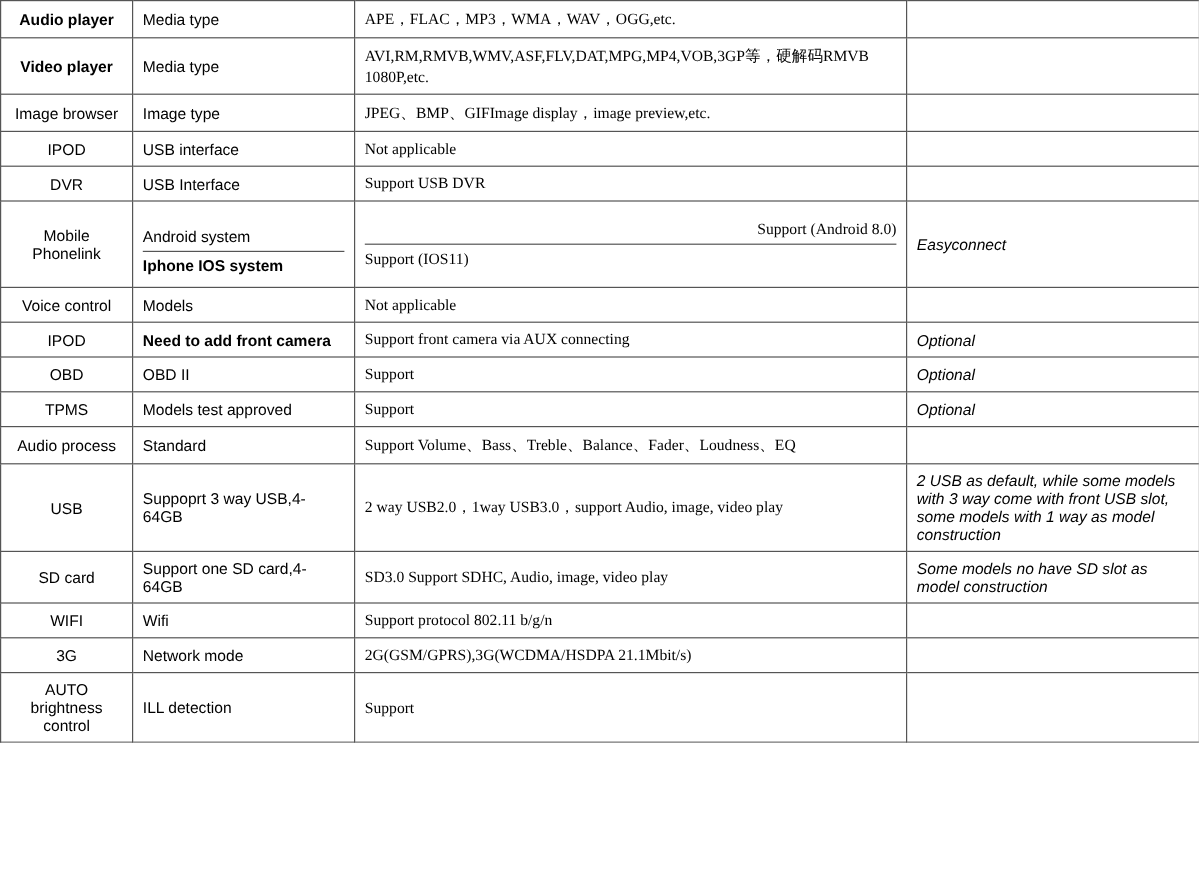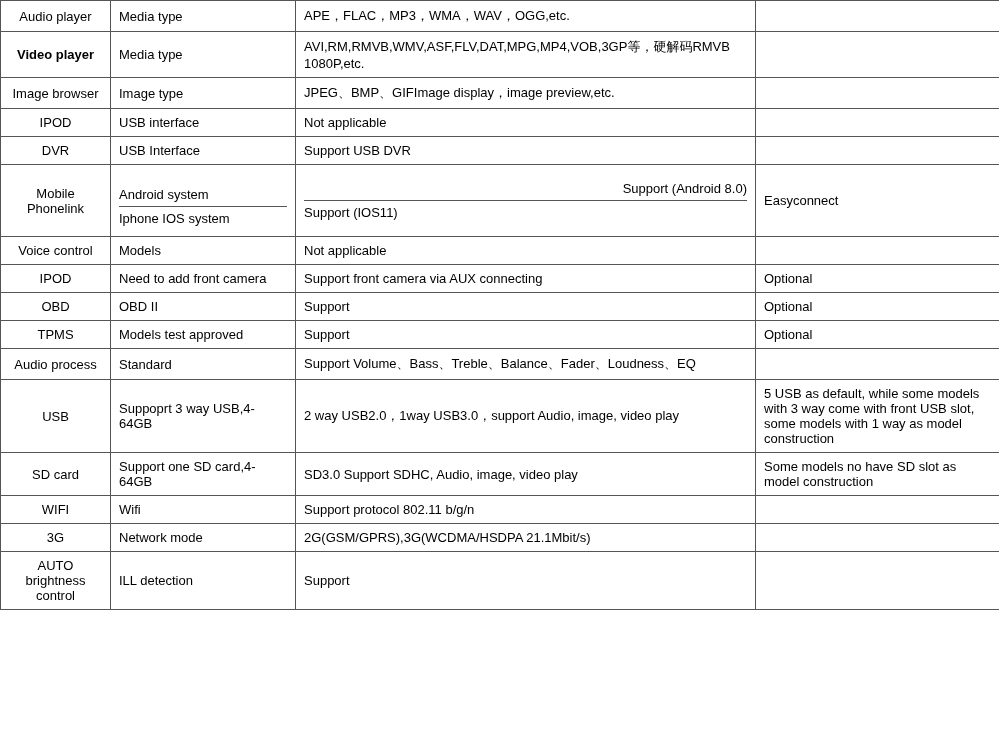--- a/index.html
+++ b/index.html
@@ -14,30 +14,30 @@
       border-collapse: collapse;
       table-layout: fixed;
     }
     td, th {
       border: 1px solid #555;
       padding: 6px 8px;
       vertical-align: middle;
     }
     .col1 { width: 110px; text-align: center; }
     .col2 { width: 185px; }
-    .col3 { width: 460px; }
-    .col4 { width: 244px; }
+    .col3 { width: 460px; font-family: Liberation Serif, serif; }
+    .col4 { width: 244px; font-style: italic; }
   </style>
 </head>
 <body>
 
 <table>
   <tbody id="table-body">
   <tr>
-        <td class="col1" style="font-weight: normal;">Audio player</td>
+        <td class="col1" style="font-weight: bold;">Audio player</td>
         <td class="col2">Media type</td>
         <td class="col3">APE，FLAC，MP3，WMA，WAV，OGG,etc.</td>
         <td class="col4"></td>
       </tr>
       <tr>
         <td class="col1" style="font-weight: bold;">Video player</td>
         <td class="col2">Media type</td>
         <td class="col3">AVI,RM,RMVB,WMV,ASF,FLV,DAT,MPG,MP4,VOB,3GP等，硬解码RMVB 1080P,etc.</td>
         <td class="col4"></td>
       </tr>
@@ -56,37 +56,37 @@
       <tr>
         <td class="col1">DVR</td>
         <td class="col2">USB Interface</td>
         <td class="col3">Support USB DVR</td>
         <td class="col4"></td>
       </tr>
       <tr>
         <td class="col1">Mobile Phonelink</td>
         <td class="col2">
           <div style="border-bottom: 1px solid rgb(85, 85, 85); padding: 4px 0px; margin-top: 12px;">Android system</div>
-          <div style="padding: 4px 0px;">Iphone IOS system</div>
+          <div style="padding: 4px 0px; font-weight: bold;">Iphone IOS system</div>
         </td>
         <td class="col3">
           <div style="border-bottom: 1px solid rgb(85, 85, 85); padding: 4px 0px; text-align: right;">Support (Android 8.0)</div>
           <div style="padding: 4px 0px;">Support (IOS11)</div>
         </td>
         <td class="col4">Easyconnect</td>
       </tr>
       <tr>
         <td class="col1">Voice control</td>
         <td class="col2">Models</td>
         <td class="col3">Not applicable</td>
         <td class="col4"></td>
       </tr>
       <tr>
         <td class="col1">IPOD</td>
-        <td class="col2" style="font-weight: normal;">Need to add front camera</td>
+        <td class="col2" style="font-weight: bold;">Need to add front camera</td>
         <td class="col3">Support front camera via AUX connecting</td>
         <td class="col4">Optional</td>
       </tr>
       <tr>
         <td class="col1">OBD</td>
         <td class="col2">OBD II</td>
         <td class="col3">Support</td>
         <td class="col4">Optional</td>
       </tr>
       <tr>
@@ -98,21 +98,21 @@
       <tr>
         <td class="col1">Audio process</td>
         <td class="col2">Standard</td>
         <td class="col3">Support Volume、Bass、Treble、Balance、Fader、Loudness、EQ</td>
         <td class="col4"></td>
       </tr>
       <tr>
         <td class="col1">USB</td>
         <td class="col2">Suppoprt 3 way USB,4-64GB</td>
         <td class="col3">2 way USB2.0，1way USB3.0，support Audio, image, video play</td>
-        <td class="col4">5 USB as default, while some models with 3 way come with front USB slot, some models with 1 way as model construction</td>
+        <td class="col4">2 USB as default, while some models with 3 way come with front USB slot, some models with 1 way as model construction</td>
       </tr>
       <tr>
         <td class="col1">SD card</td>
         <td class="col2">Support one SD card,4-64GB</td>
         <td class="col3">SD3.0 Support SDHC, Audio, image, video play</td>
         <td class="col4">Some models no have SD slot as model construction</td>
       </tr>
       <tr>
         <td class="col1">WIFI</td>
         <td class="col2">Wifi</td>

